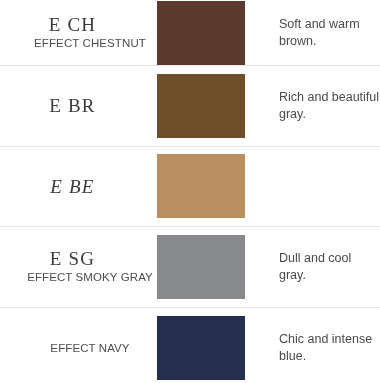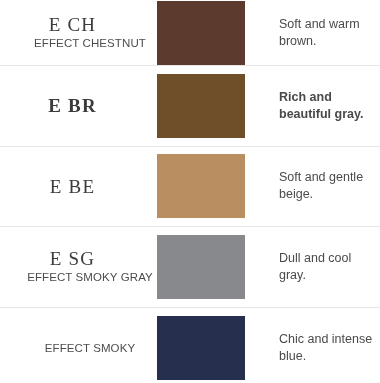--- a/index.html
+++ b/index.html
@@ -102,60 +102,57 @@
       <div class="fullname">EFFECT CHESTNUT</div>
     </div>
     <div class="swatch-cell">
       <span class="swatch" style="background-color: rgb(92, 58, 45);"></span>
     </div>
     <div class="desc-cell">
       <div class="desc">Soft and warm brown.</div>
     </div>
   </div>
 
-  <div class="color-row" style="border-bottom-color: rgb(230, 230, 230); font-weight: bold;">
+  <div class="color-row" style="border-bottom-color: rgb(230, 230, 230);">
     <div class="name-cell">
       <div class="code">E BR</div>
     </div>
     <div class="swatch-cell">
       <span class="swatch" style="background-color: rgb(111, 79, 42);"></span>
     </div>
     <div class="desc-cell">
       <div class="desc">Rich and beautiful gray.</div>
     </div>
   </div>
 
-  <div class="color-row" style="border-bottom-color: rgb(230, 230, 230);">
+  <div class="color-row" style="border-bottom-color: rgb(230, 230, 230); font-style: italic;">
     <div class="name-cell">
       <div class="code">E BE</div>
     </div>
     <div class="swatch-cell">
       <span class="swatch" style="background-color: rgb(185, 142, 96);"></span>
-    </div>
-    <div class="desc-cell">
-      <div class="desc">Soft and gentle beige.</div>
     </div>
   </div>
 
   <div class="color-row" style="border-bottom-color: rgb(230, 230, 230);">
     <div class="name-cell">
       <div class="code">E SG</div>
       <div class="fullname">EFFECT SMOKY GRAY</div>
     </div>
     <div class="swatch-cell">
       <span class="swatch" style="background-color: rgb(135, 137, 140);"></span>
     </div>
     <div class="desc-cell">
       <div class="desc">Dull and cool gray.</div>
     </div>
   </div>
 
   <div class="color-row" style="border-bottom-color: rgb(230, 230, 230);">
     <div class="name-cell">
-      <div class="fullname">EFFECT SMOKY</div>
+      <div class="fullname">EFFECT NAVY</div>
     </div>
     <div class="swatch-cell">
       <span class="swatch" style="background-color: rgb(38, 47, 78);"></span>
     </div>
     <div class="desc-cell">
       <div class="desc">Chic and intense blue.</div>
     </div>
   </div>
 
 </div>

